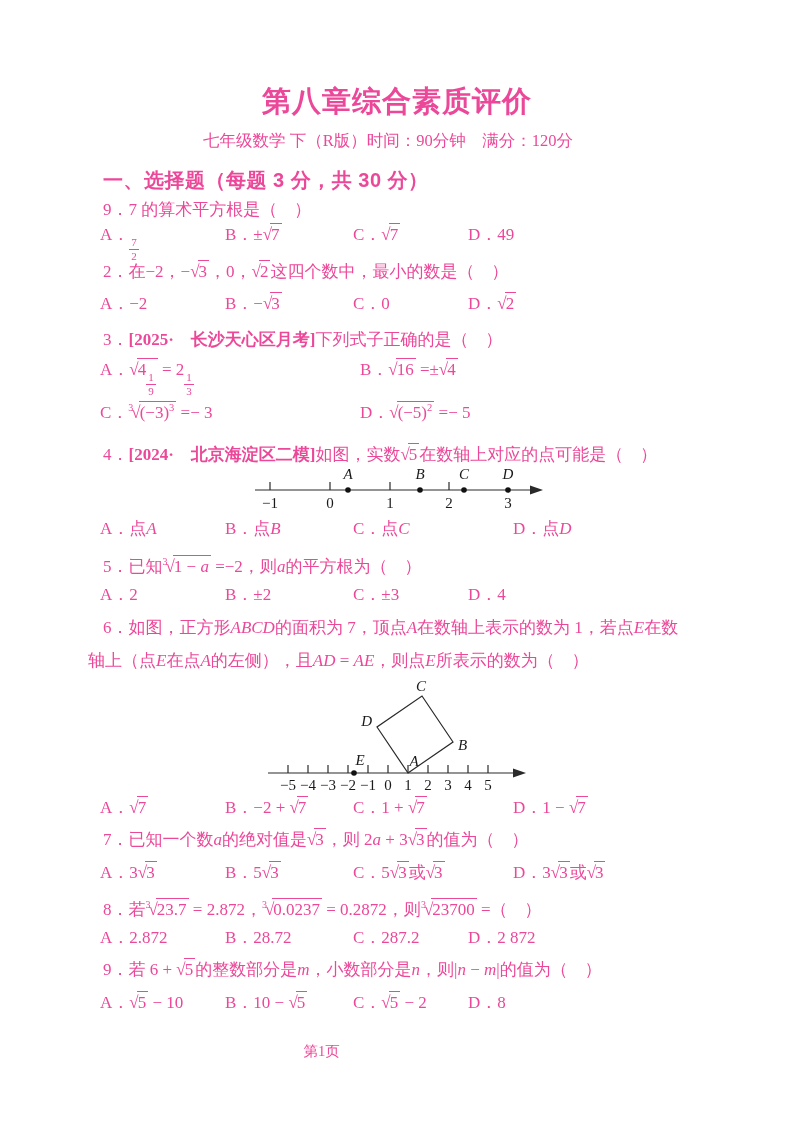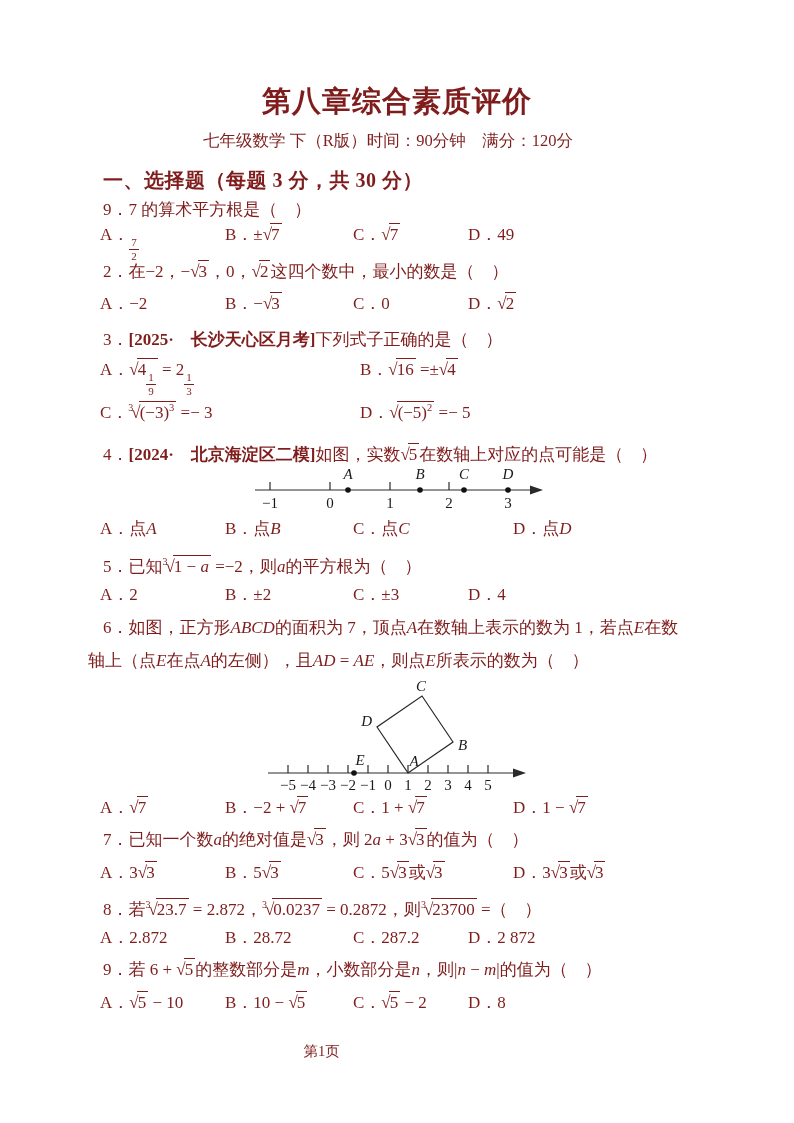--- a/index.html
+++ b/index.html
@@ -1,30 +1,30 @@
 <!DOCTYPE html>
 <html><head>
 <meta charset="utf-8">
 <style>
   html,body{margin:0;padding:0;background:#e8e8e8;}
   .page{
     position:relative; width:794px; height:1123px; margin:0 auto;
-    background:#ffffff; color:#7f1d1d; overflow:hidden;
+    background:#ffffff; color:#ec4899; overflow:hidden;
     font-family:"Liberation Serif","DejaVu Serif",serif;
   }
   .abs{position:absolute;}
   .title{
     left:0; top:82px; width:794px; text-align:center;
     font-family:"Liberation Sans","DejaVu Sans",sans-serif;
     font-weight:700; font-size:29px; letter-spacing:1px;
   }
   .subtitle{left:0; top:130px; width:776px; text-align:center; font-size:16.5px;}
   .heading{
     left:103px; top:167px;
-    font-family:Liberation Serif, serif;
+    font-family:Liberation Sans, sans-serif;
     font-weight:700; font-size:20px; letter-spacing:0.5px;
   }
   .stem{left:103px; font-size:17px; line-height:24px; white-space:nowrap;}
   .stem.cont{left:88px;}
   .optrow{left:100px; font-size:17px; white-space:nowrap;}
   .optrow .o{display:inline-block; vertical-align:top;}
   .optrow .o1{min-width:125px;}
   .optrow .o2{min-width:128px;}
   .optrow .o3{min-width:115px;}
   .optrow.wide .o3{min-width:160px;}

